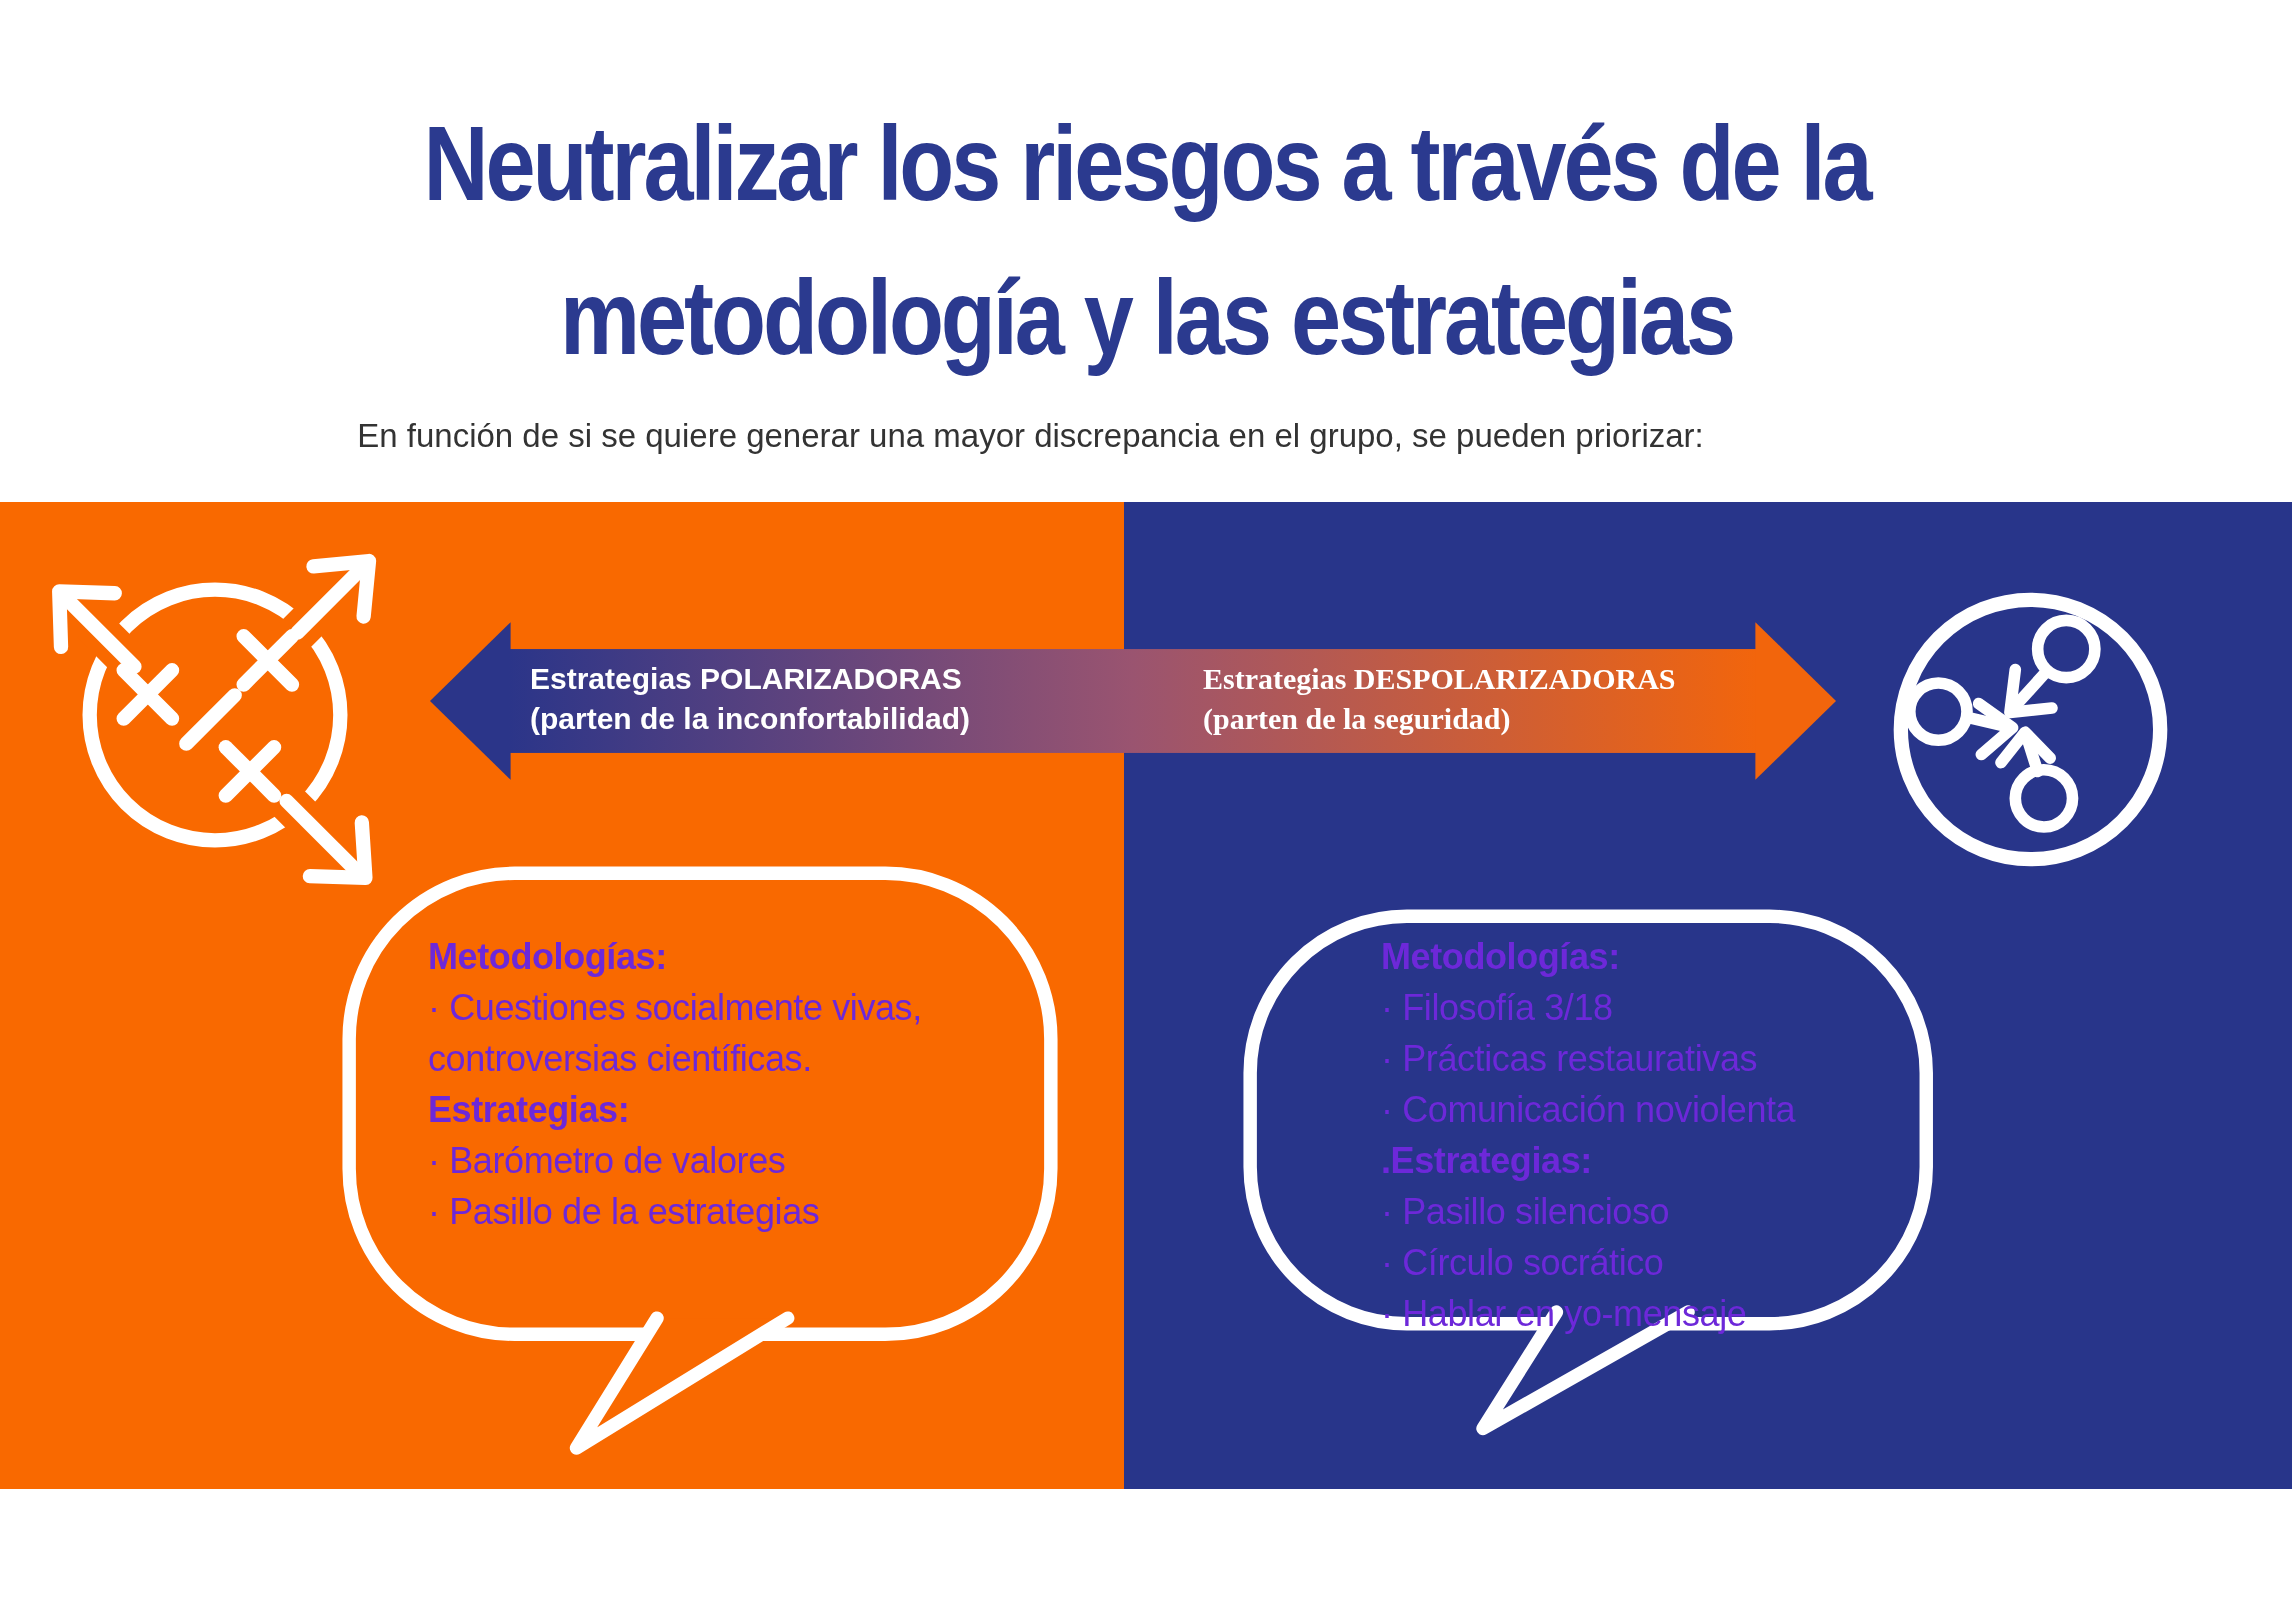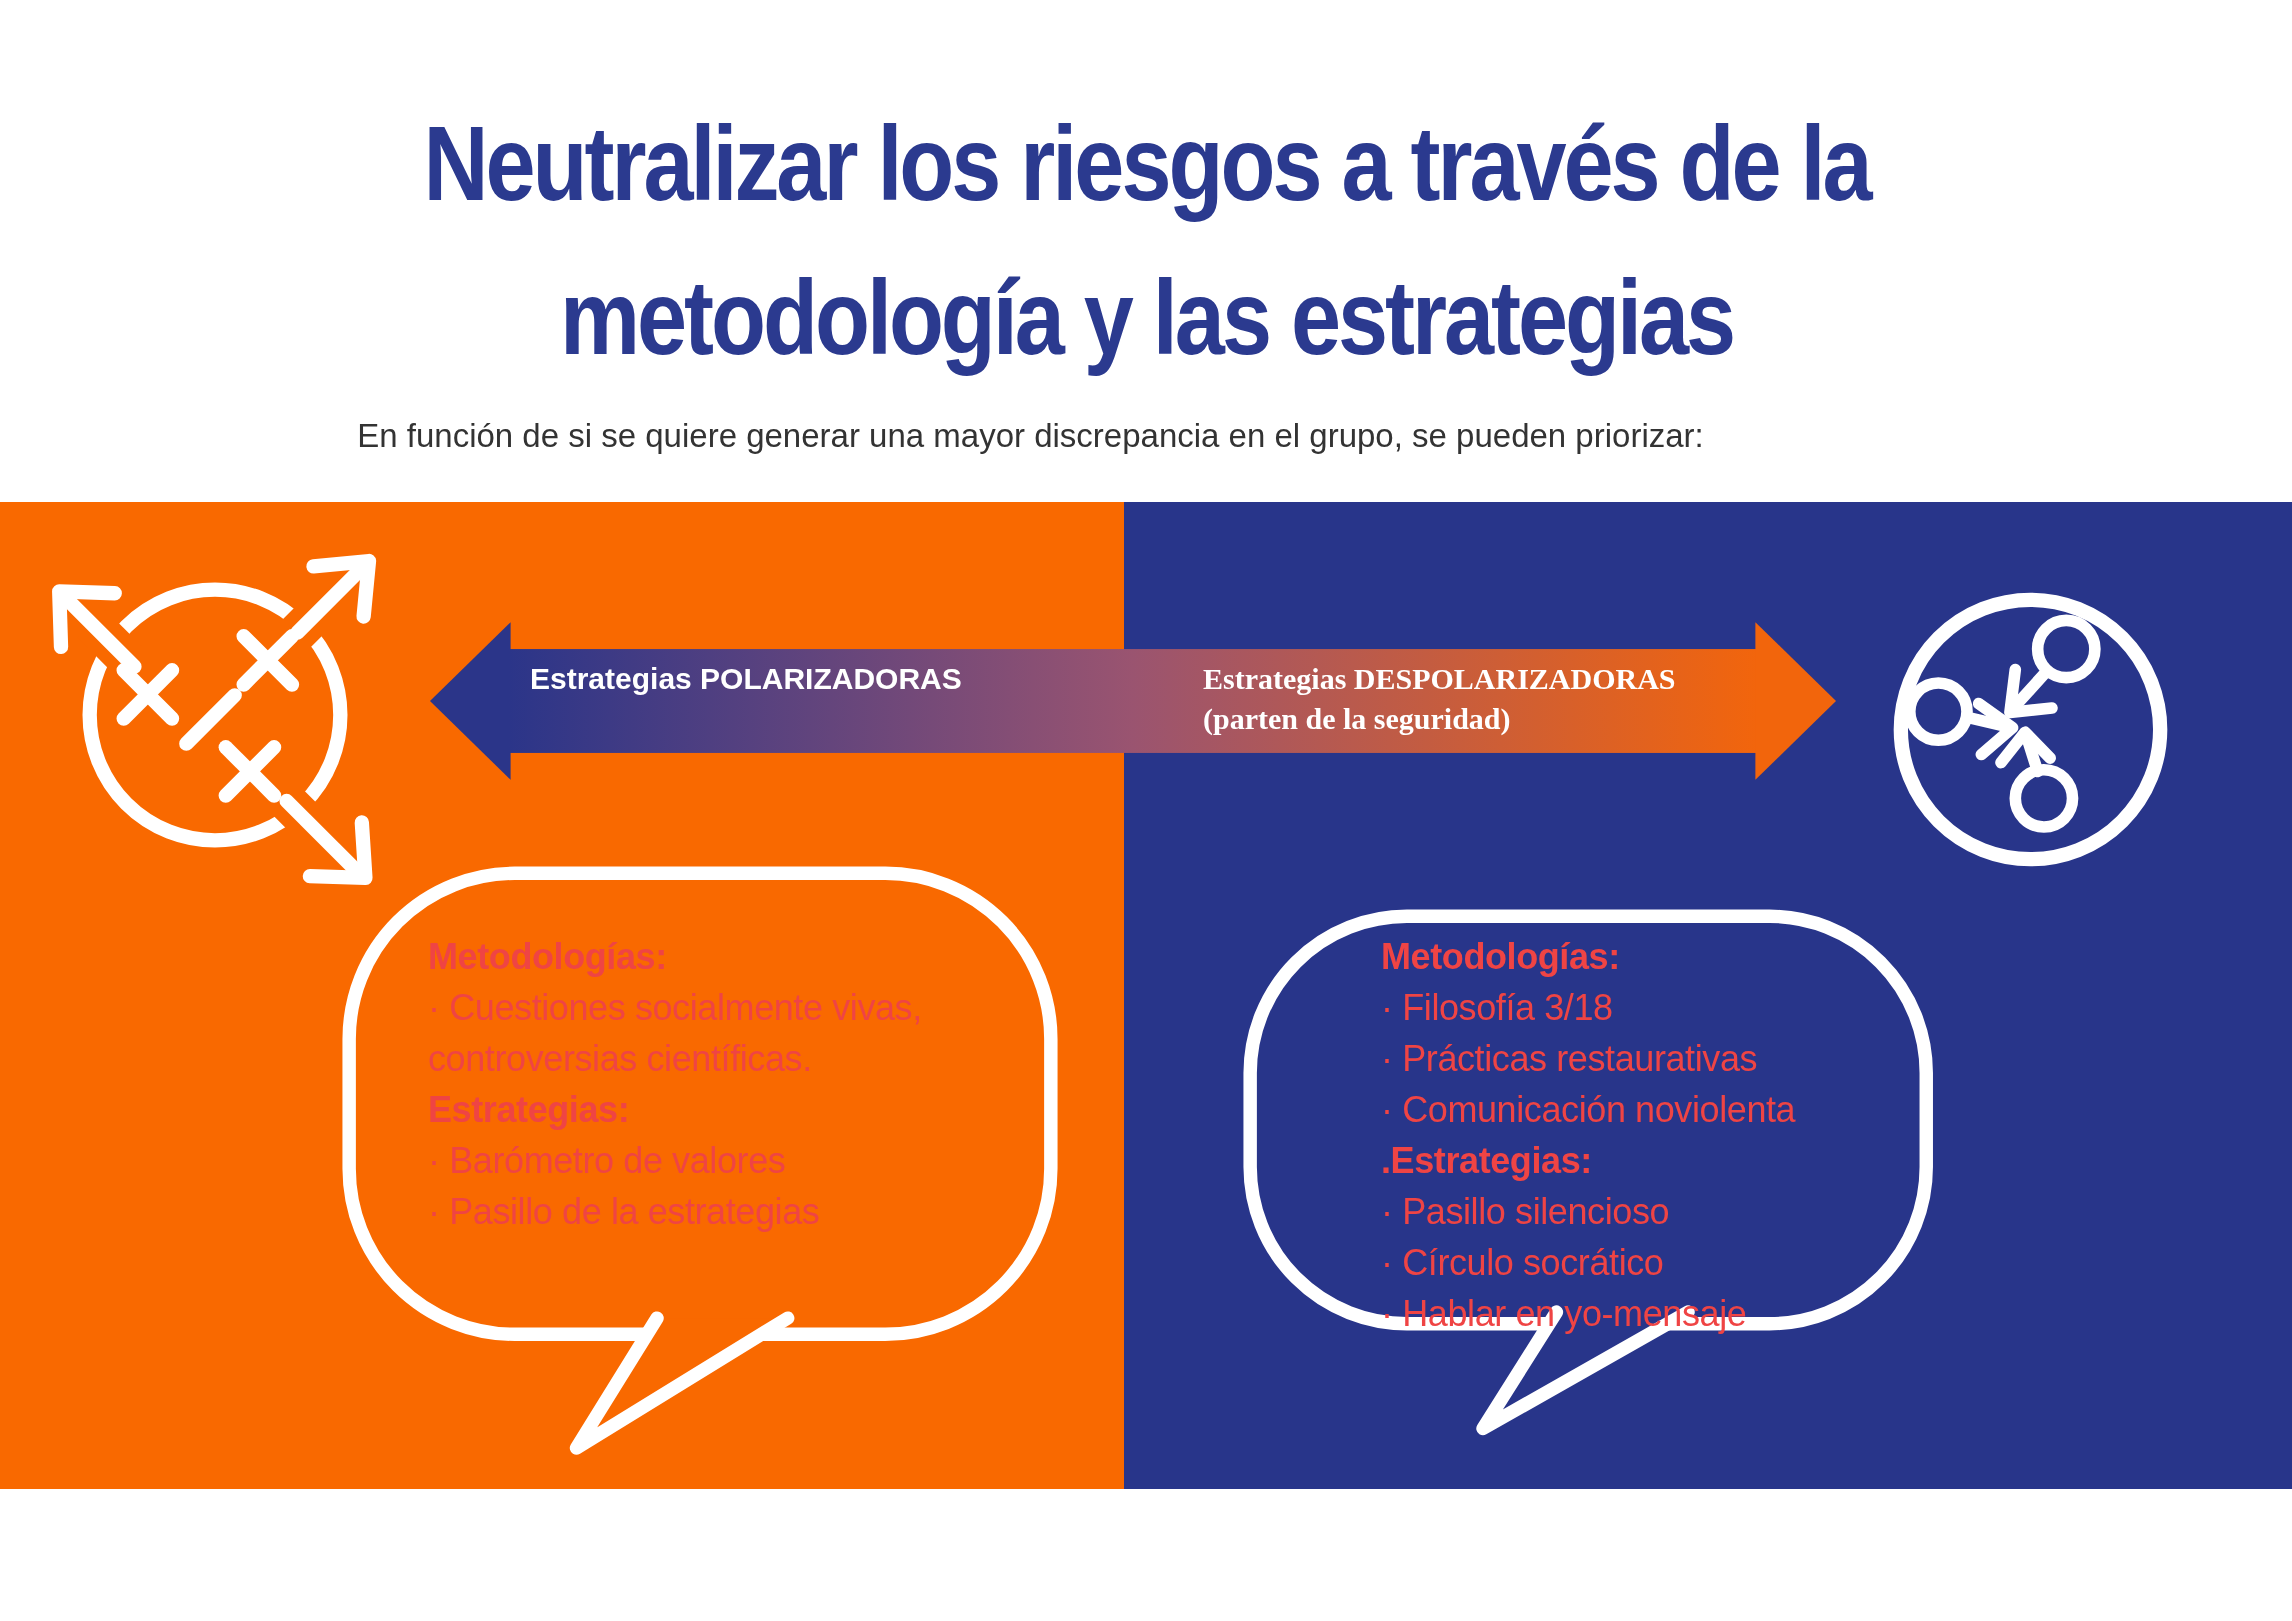--- a/index.html
+++ b/index.html
@@ -23,21 +23,21 @@
   
   .arrow-svg { position:absolute; left:430px; top:622px; }
   .arrow-label { position:absolute; color:#ffffff; font-weight:bold; font-size:30px; line-height:40px; white-space:nowrap; }
   .arrow-label.left  { left:530px;  top:659px; }
   .arrow-label.right { left:1203px; top:659px;font-family:Liberation Serif, serif; }
   
   .icon-left   { position:absolute; left:27px;   top:527px; }
   .icon-right  { position:absolute; left:1874px; top:573px; }
   .bubble-left-svg  { position:absolute; left:342px;  top:866px; }
   .bubble-right-svg { position:absolute; left:1243px; top:909px; }
-  .bubble-text { position:absolute; color:#ef4444; font-size:36px; line-height:51px; letter-spacing:-0.4px; }
+  .bubble-text { position:absolute; color:#6d28d9; font-size:36px; line-height:51px; letter-spacing:-0.4px; }
   .bubble-text.left  { left:428px;  top:931px; width:609px; }
   .bubble-text.right { left:1381px; top:931px; width:537px; }
   .bubble-line.bold { font-weight:bold; }
   
   .footer { position:absolute; left:0; top:1489px; width:2293px; height:132px; background:#ffffff; }
 </style>
 </head>
 <body>
 
 <div class="title">
@@ -102,20 +102,21 @@
       <stop offset="1" stop-color="#F2650C"></stop>
     </linearGradient>
   </defs>
   <polygon points="90,0 0,88 90,176" fill="#2B3589"></polygon>
   <rect x="88" y="30" width="1394" height="116" fill="url(#bodyGrad)"></rect>
   <polygon points="1480,0 1570,88 1480,176" fill="#F2650C"></polygon>
 </svg>
 
 <div class="arrow-label left">
   <div>Estrategias POLARIZADORAS</div>
+  <div>(parten de la inconfortabilidad)</div>
 </div>
 <div class="arrow-label right">
   <div>Estrategias DESPOLARIZADORAS</div>
   <div>(parten de la seguridad)</div>
 </div>
 
 <svg class="bubble-left-svg" width="716" height="600" viewBox="0 0 800 670">
   <rect x="8" y="8" width="784" height="515" rx="185" stroke="#ffffff" stroke-width="15" fill="none"></rect>
   <path d="M352,505 L262,650 L498,505" fill="#F96900" stroke="#ffffff" stroke-width="15" stroke-linecap="round" stroke-linejoin="round"></path>
 </svg>

